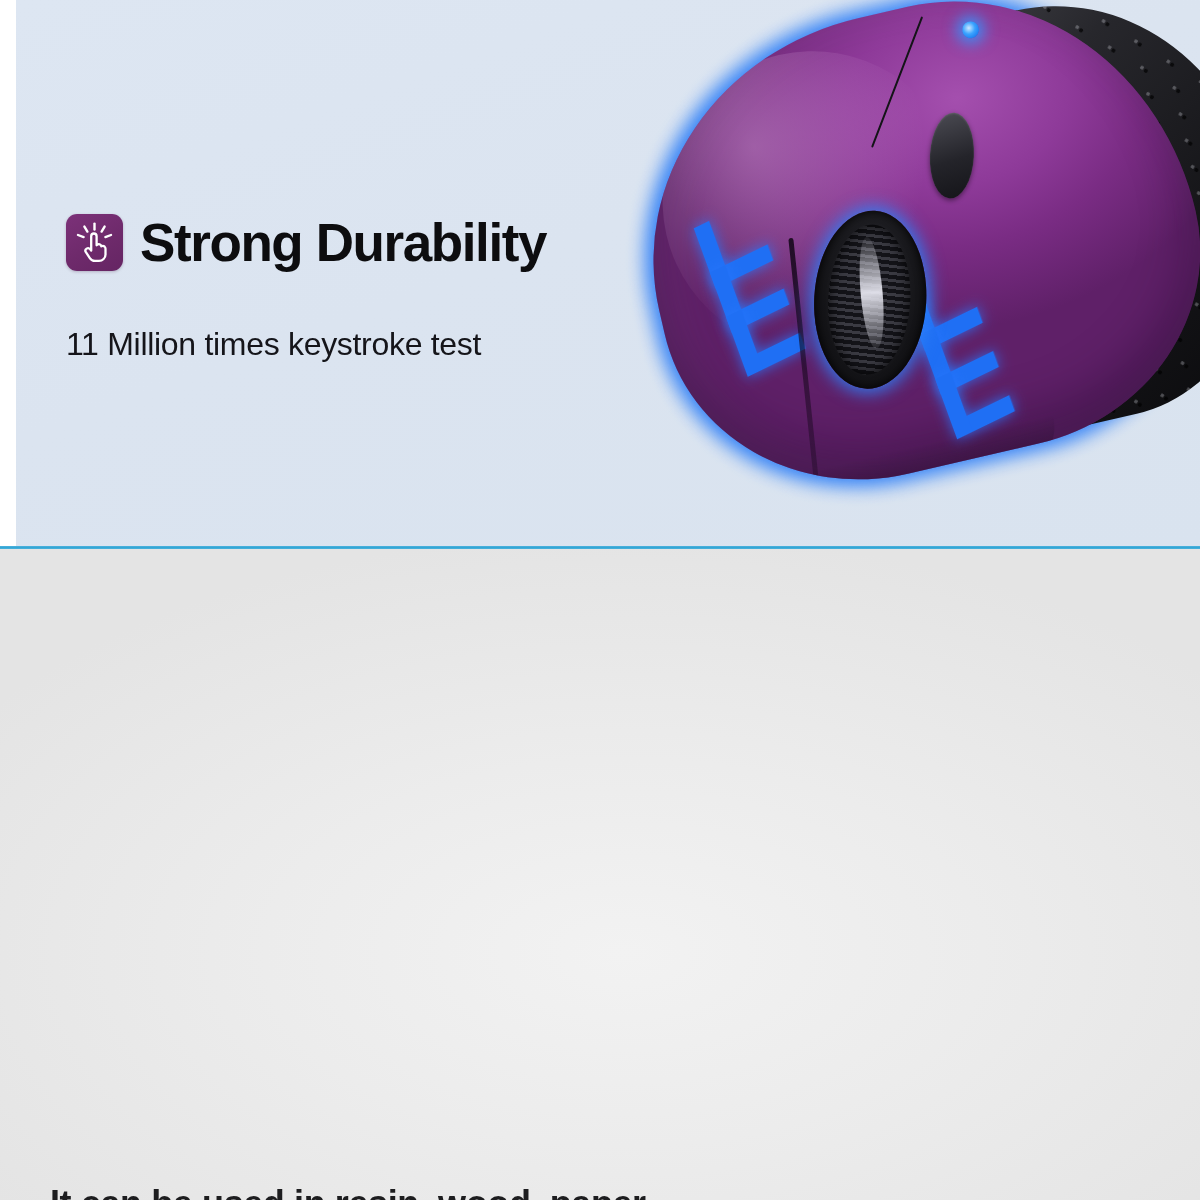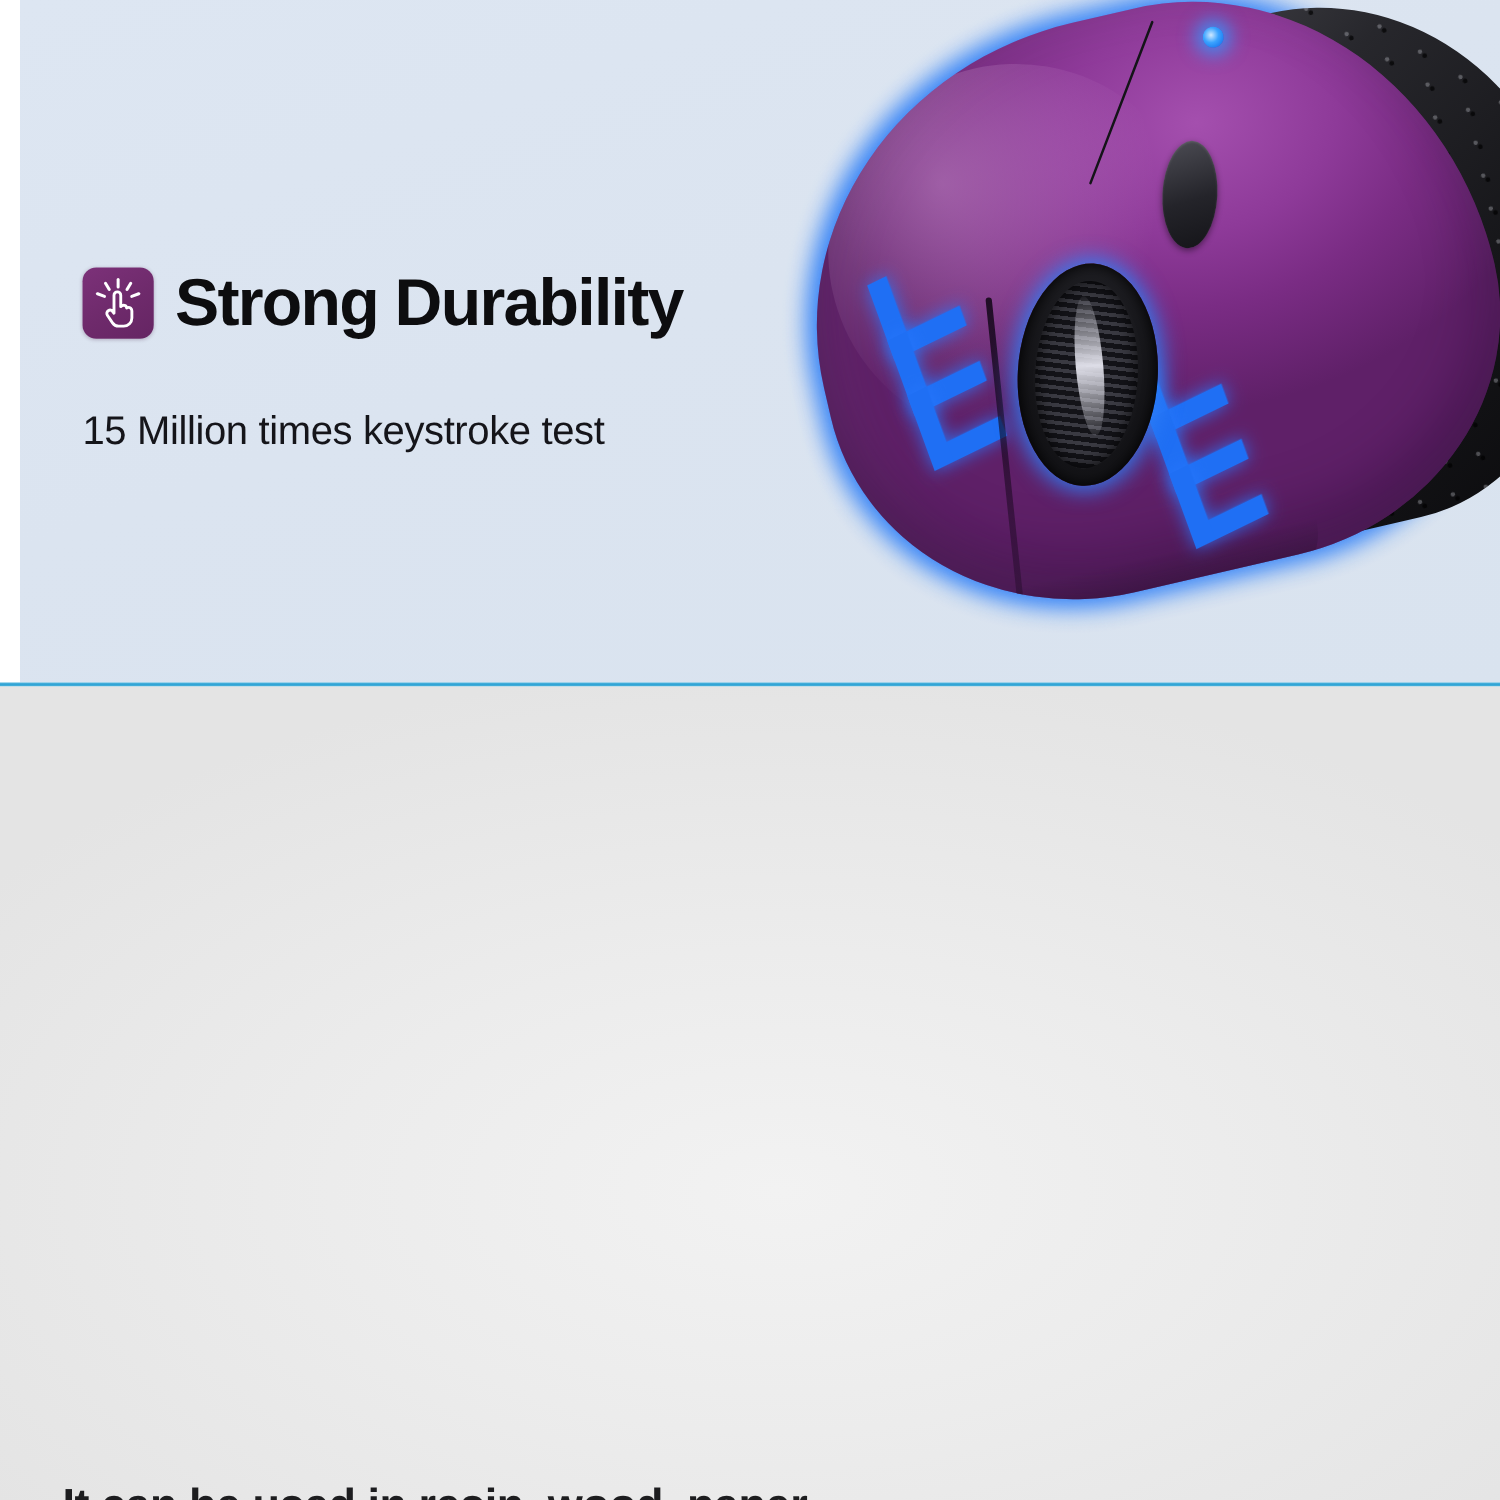--- a/index.html
+++ b/index.html
@@ -218,21 +218,21 @@
           <path d="M16.2 14.2c0-1.5 1.2-2.7 2.7-2.7s2.7 1.2 2.7 2.7v9.1
                    c1.0-1.0 2.0-1.3 3.1-1.0 1.0 0.3 1.6 1.1 1.6 2.1
                    1.1-0.7 2.3-0.6 3.2 0.1 0.7 0.6 1.0 1.4 1.0 2.3v5.6
                    c0 3.6-2.9 6.5-6.5 6.5h-4.1c-2.0 0-3.8-1.0-4.9-2.6
                    l-4.1-6.1c-0.8-1.2-0.5-2.8 0.7-3.6 1.1-0.7 2.6-0.5 3.4 0.5l1.2 1.5z" fill="none" stroke="#ffffff" stroke-width="2.3" stroke-linejoin="round" stroke-linecap="round"></path>
         </svg>
       </div>
       <div class="feature-title">Strong Durability</div>
     </div>
 
-    <div class="feature-sub">15 Million times keystroke test</div>
+    <div class="feature-sub">11 Million times keystroke test</div>
   </div>
 
   <div class="panel-divider"></div>
 
   <div class="panel-bottom">
 
     <div class="use-heading">It can be used in resin, wood, paper, cloth and leather.</div>
 
   </div>
 

